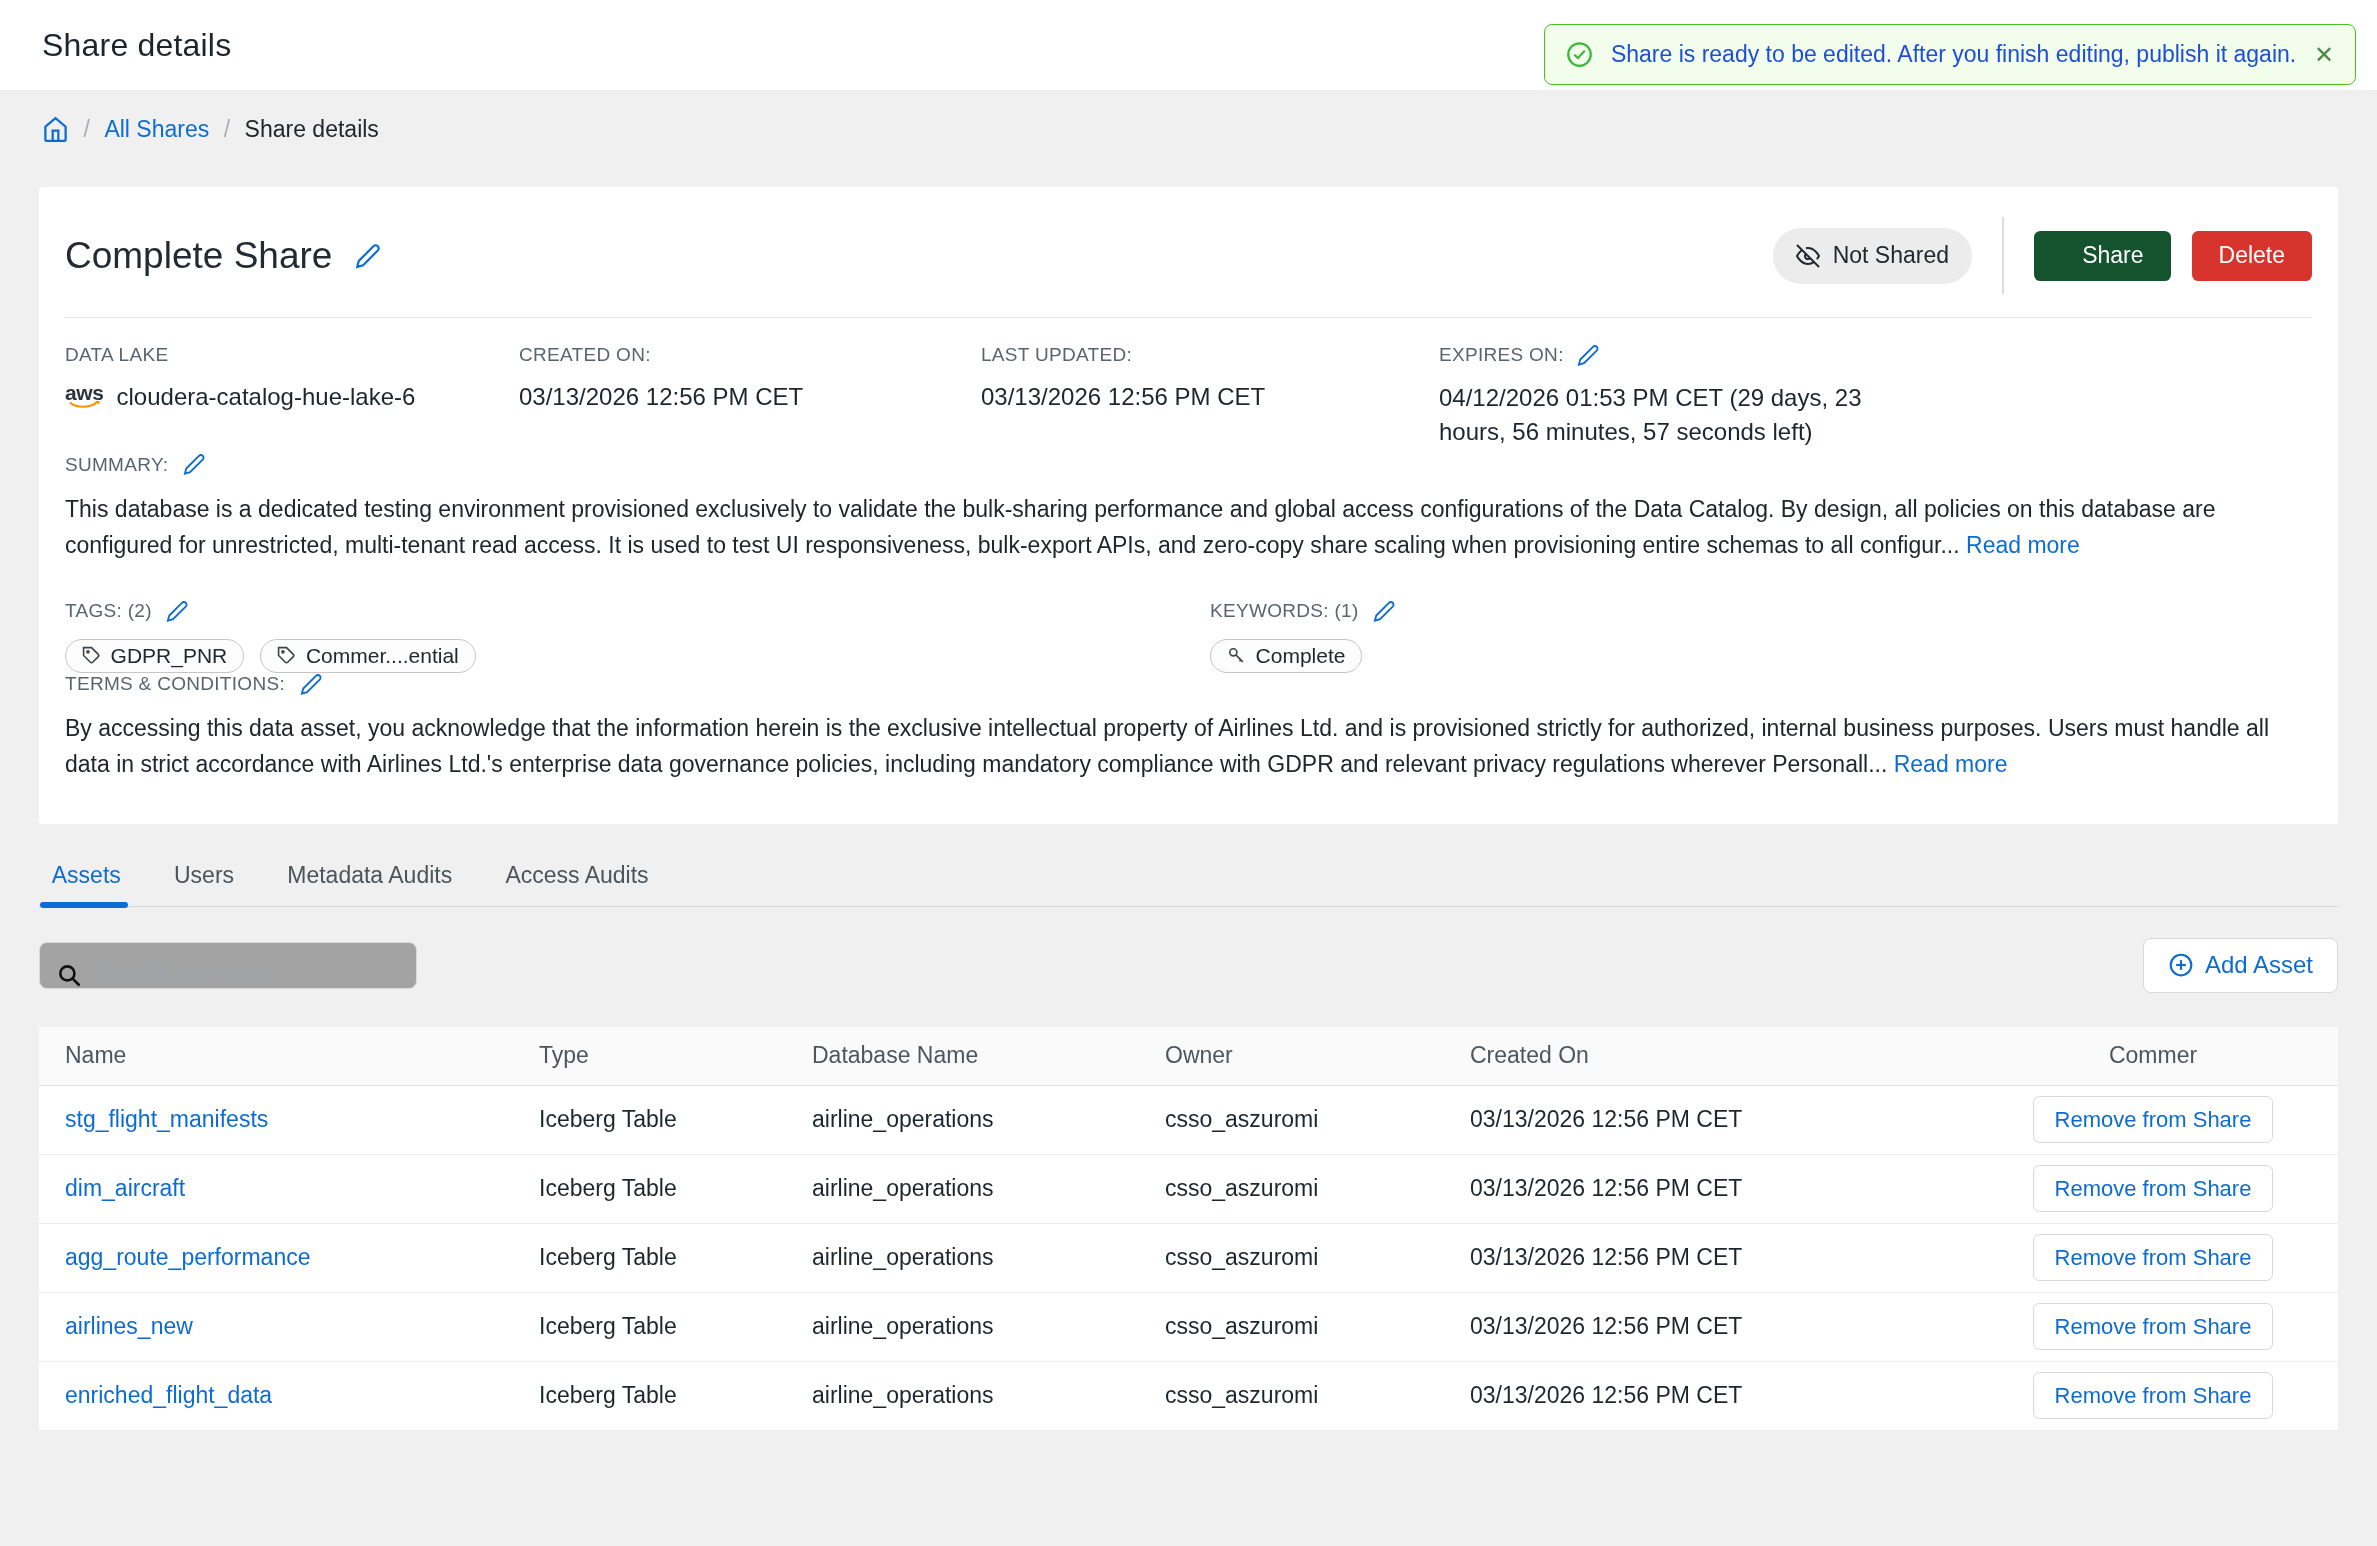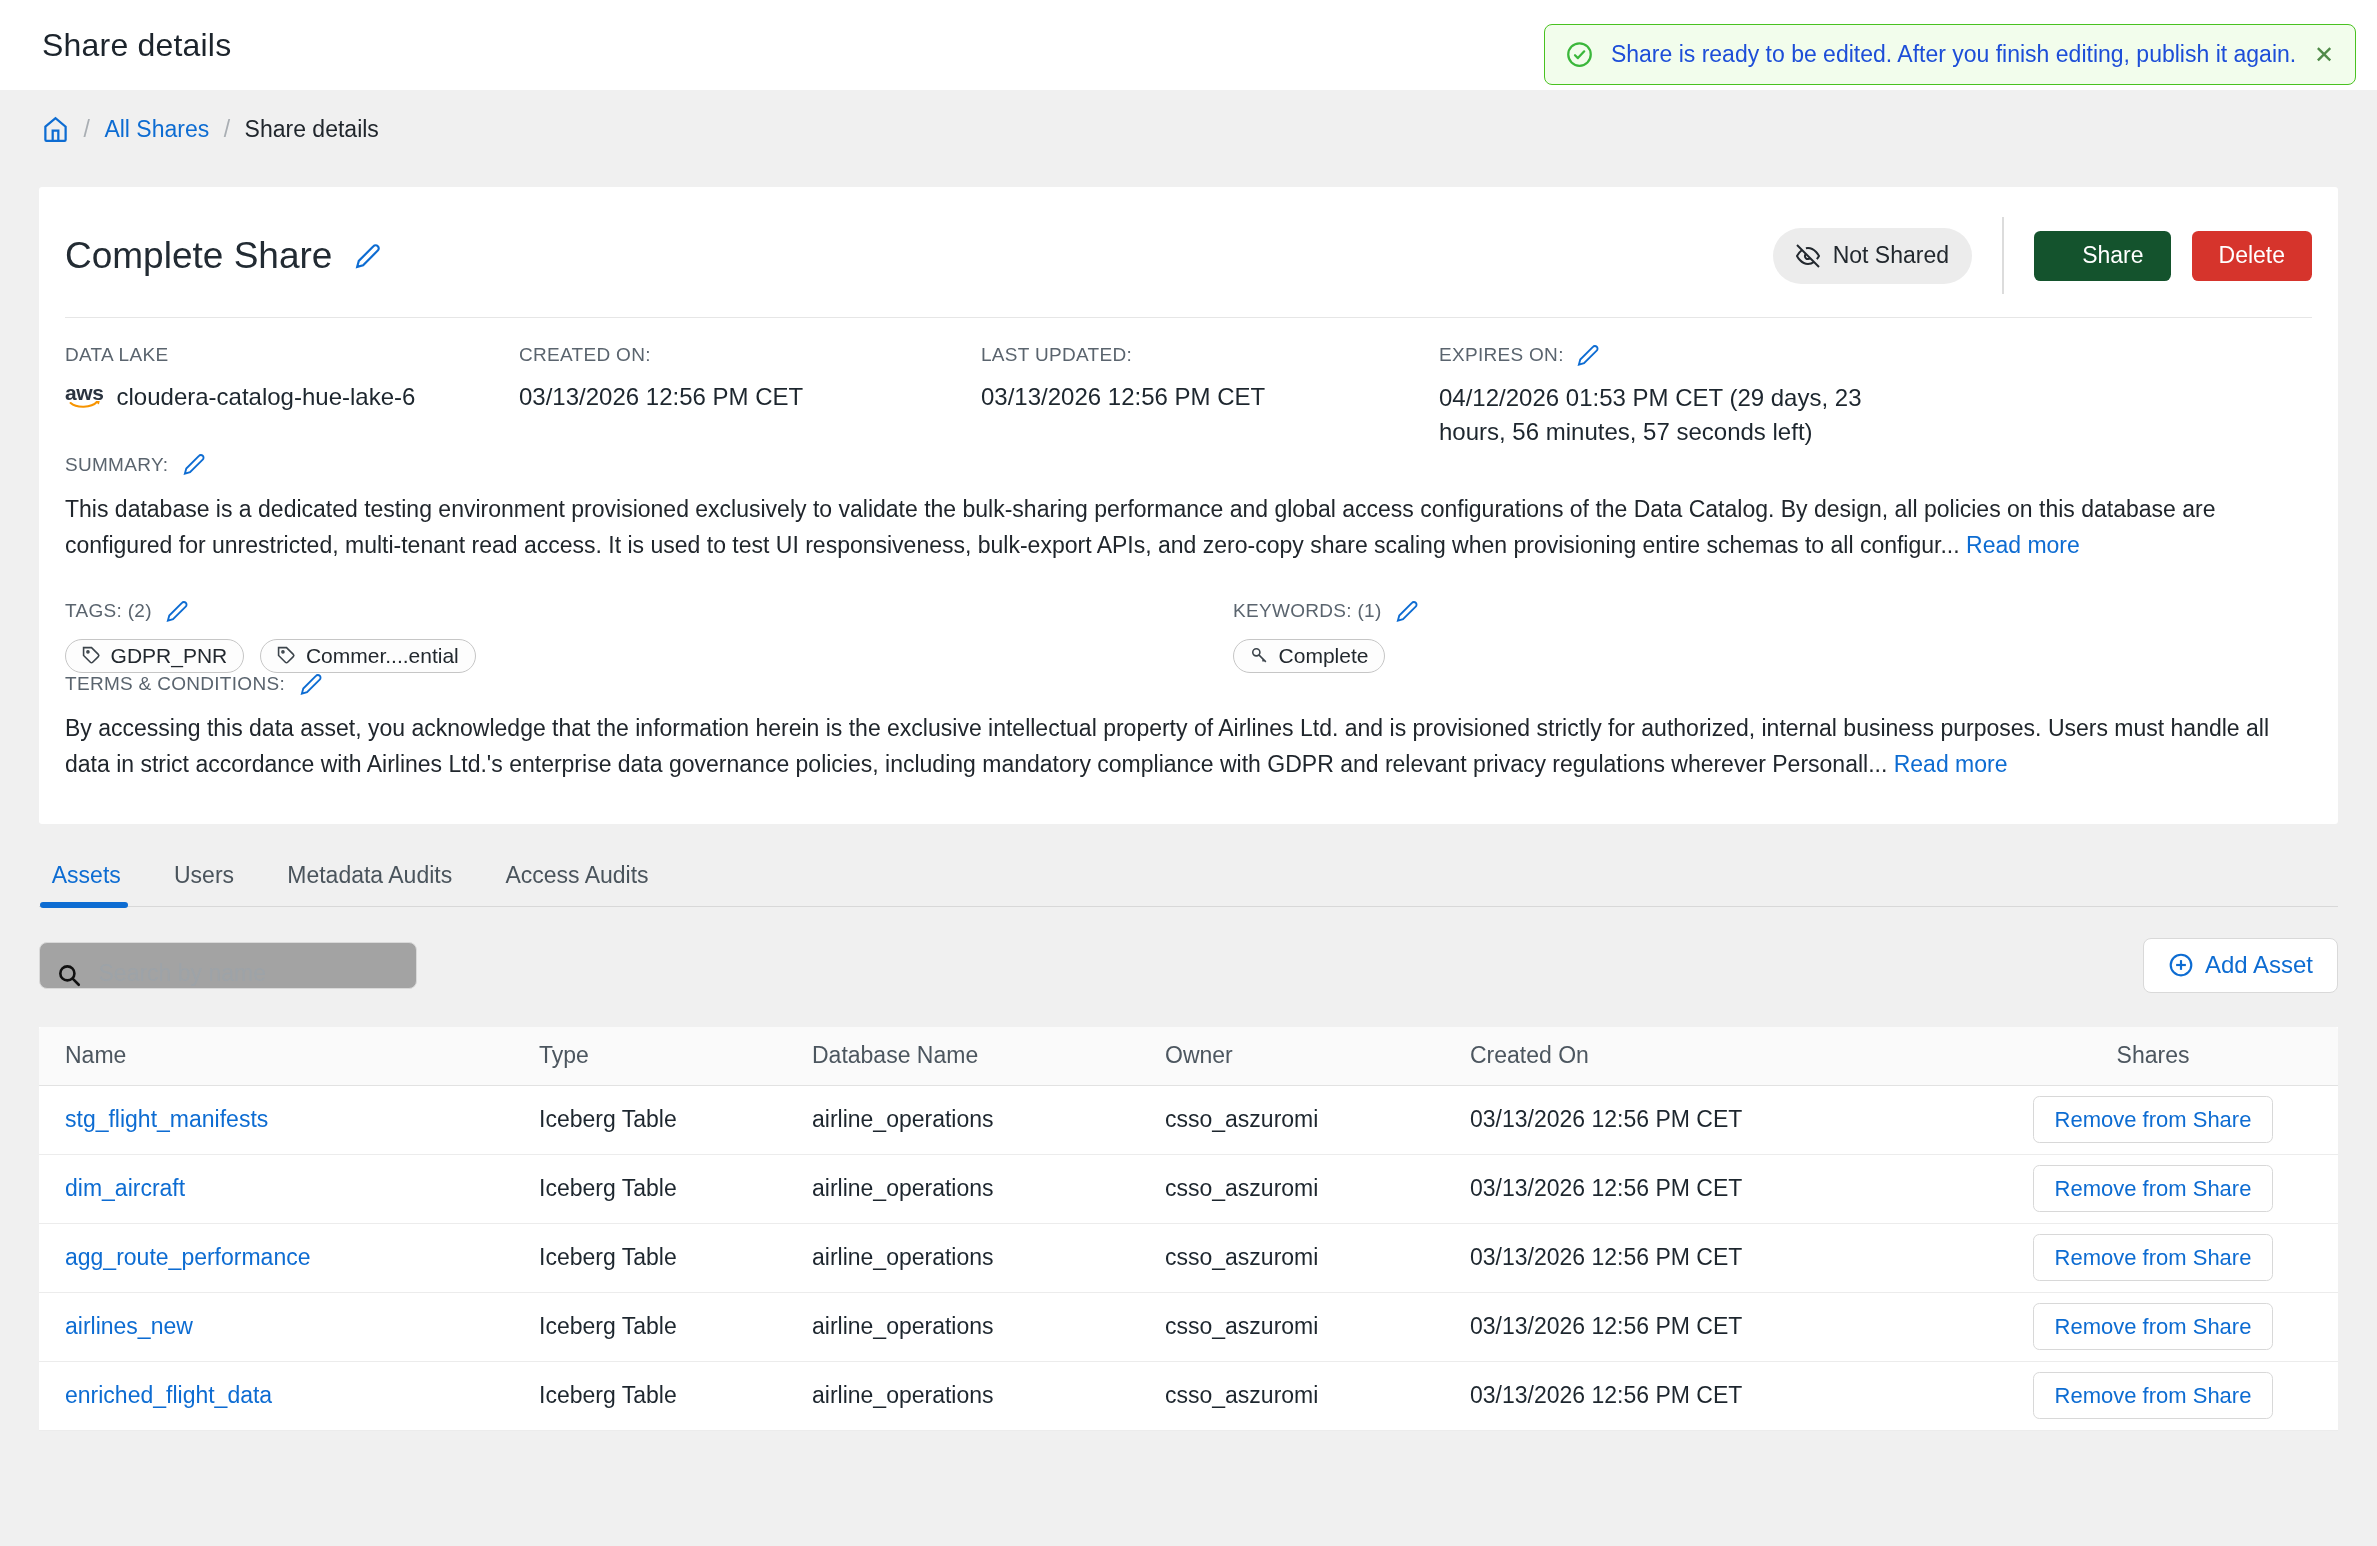--- a/index.html
+++ b/index.html
@@ -58,21 +58,21 @@
   .redact { position:relative; height:61px; width:257px; }
   .redact-bar { position:absolute; left:0; top:0; width:95px; height:17.7px; background:#0a0a0a; }
   .redact-blur { position:absolute; left:13px; top:6.4px; width:202px; height:50px; background:#d9d9d9; border-radius:8px; filter:blur(8px); }
 
   
   .section { }
   .section-label { display:flex; align-items:center; gap:14.5px; font-size:19px; color:#5a646e; letter-spacing:0.3px; margin-bottom:16px; }
   .section-text { font-size:23px; line-height:1.55; color:#20262c; }
   .read-more { color:#0d6cd2; cursor:pointer; white-space:nowrap; }
 
-  .tk-row { display:grid; grid-template-columns:1145px 1fr; margin-top:37px;gap:23px; }
+  .tk-row { display:grid; grid-template-columns:1145px 1fr; margin-top:37px; }
   .pill-row { display:flex; gap:16px; margin-top:16px; }
   .tag-pill { display:inline-flex; align-items:center; gap:9.6px; border:1.2px solid #c6c6c6; background:#fdfdfd; border-radius:17px; height:34px; padding:0 16px; font-size:21px; color:#22282e; }
   .tag-pill svg { color:#3c444b; }
 
   
   .tabs-bar { margin:26px 39px 0; padding-left:11.2px; border-bottom:1.6px solid #d8d8d8; display:flex; gap:50px; }
   .tab { font-size:23px; color:#4a545c; padding:11.2px 1.6px 17.7px; position:relative; cursor:pointer; }
   .tab.active { color:#0d6cd2; font-weight:500; }
   .tab.active::after { content:""; position:absolute; left:-10.4px; right:-5.6px; bottom:-1.6px; height:5.6px; background:#0d6cd2; border-radius:3.2px; }
 
@@ -294,21 +294,21 @@
   </button>
 </div>
 
 <div class="asset-table">
   <div class="thead">
     <div>Name</div>
     <div>Type</div>
     <div>Database Name</div>
     <div>Owner</div>
     <div>Created On</div>
-    <div class="col-actions">Shares</div>
+    <div class="col-actions">Commer</div>
   </div>
 
   <div class="trow">
     <div class="cell-name">stg_flight_manifests</div>
     <div>Iceberg Table</div>
     <div>airline_operations</div>
     <div>csso_aszuromi</div>
     <div>03/13/2026 12:56 PM CET</div>
     <div class="col-actions">
         <button class="remove-btn">Remove from Share</button>

